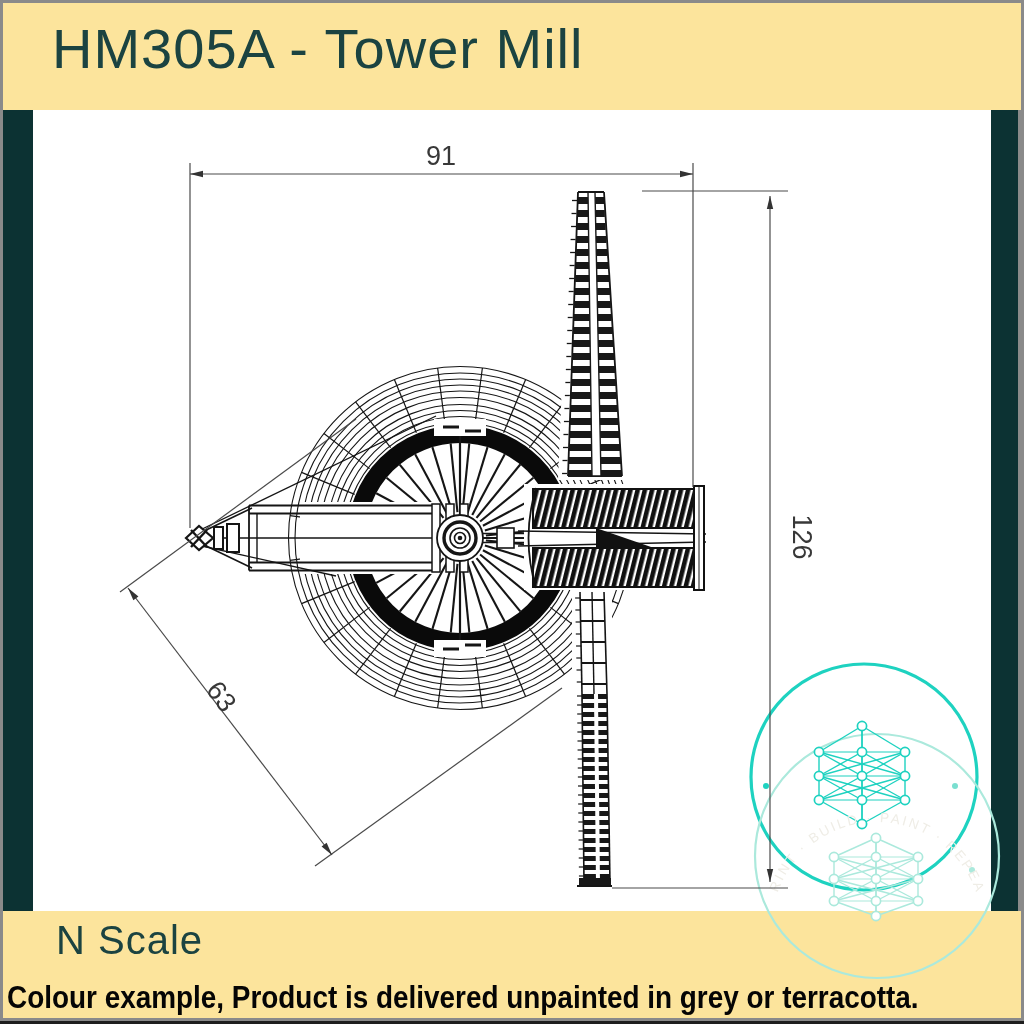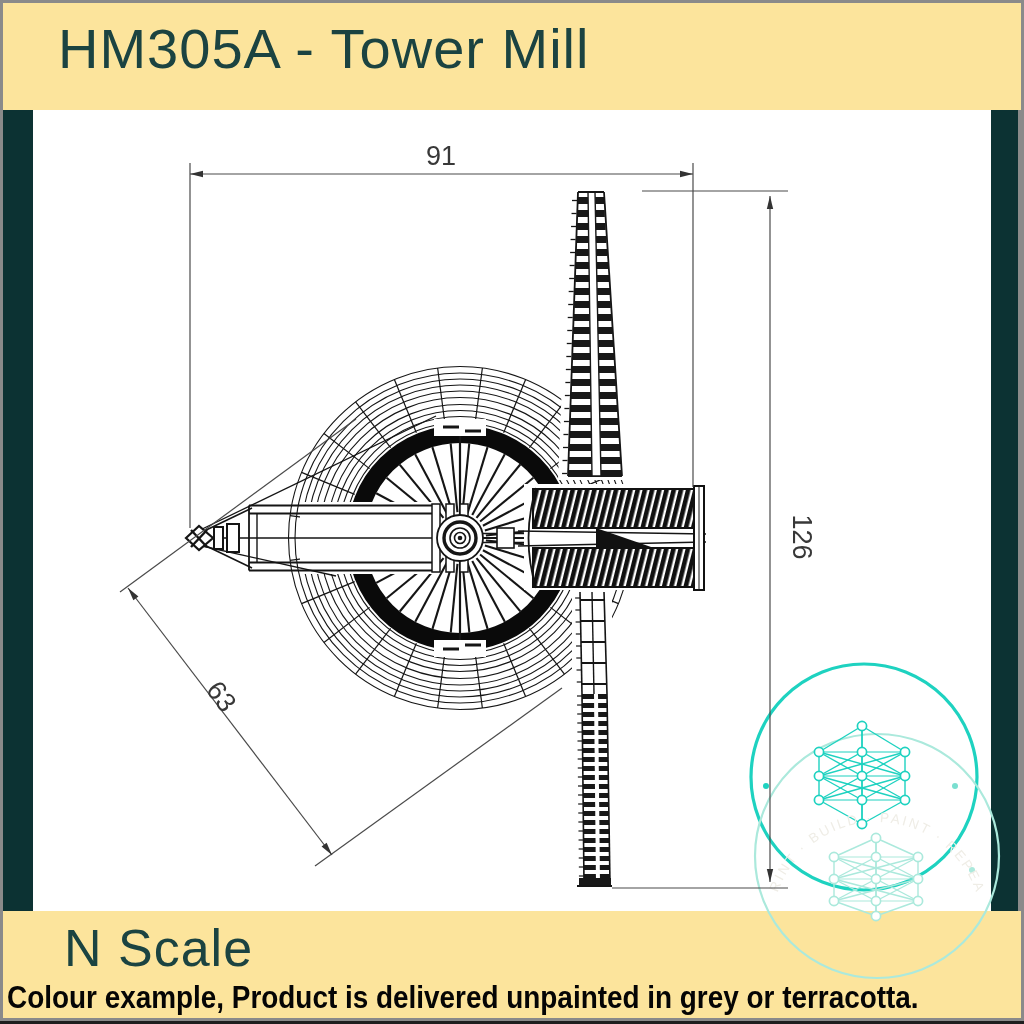--- a/index.html
+++ b/index.html
@@ -2,27 +2,27 @@
 <html><head>
 <meta charset="utf-8">
 <style>
   html,body{margin:0;padding:0}
   body{
     width:1024px;height:1024px;position:relative;overflow:hidden;
     background:#8A8A8A;
     font-family:"Liberation Sans",sans-serif;
   }
   .top-band{position:absolute;left:3px;top:3px;width:1018px;height:107px;background:#FCE49C;z-index:1}
-  .page-title{position:absolute;left:58px;top:16px;font-size:56px;font-weight:500;color:#1B4341;letter-spacing:1px;z-index:2;white-space:nowrap}
+  .page-title{position:absolute;left:52px;top:16px;font-size:56px;font-weight:500;color:#1B4341;letter-spacing:1px;z-index:2;white-space:nowrap}
   .white-area{position:absolute;left:33px;top:110px;width:958px;height:801px;background:#FFFFFF;z-index:1}
   .accent-bar{position:absolute;top:110px;height:801px;background:#0C3233;z-index:1}
   .accent-bar.left{left:3px;width:30px}
   .accent-bar.right{left:991px;width:27px}
   .bottom-band{position:absolute;left:3px;top:911px;width:1018px;height:107px;background:#FCE49C;z-index:1}
-  .scale-label{position:absolute;left:64px;top:918px;font-size:52px;color:#1B4341;letter-spacing:1px;z-index:12}
+  .scale-label{position:absolute;left:56px;top:918px;font-size:40px;color:#1B4341;letter-spacing:1px;z-index:12}
   .product-note{
     position:absolute;left:7px;top:980px;font-size:31px;font-weight:bold;color:#050505;
     white-space:nowrap;transform:scaleX(0.9);transform-origin:left center;z-index:12
   }
   .bottom-dark-edge{position:absolute;left:0;bottom:0;width:1024px;height:3px;background:#1e1e1e;z-index:13}
   #draw-svg{position:absolute;left:0;top:0;width:1024px;height:1024px;z-index:5}
   .dim-label{font-family:"Liberation Sans",sans-serif;font-size:27px;fill:#383838}
   .motto-text{font-family:"Liberation Sans",sans-serif;font-size:13.5px;letter-spacing:2.5px;fill:#EFEDE6}
 </style>
 </head>

